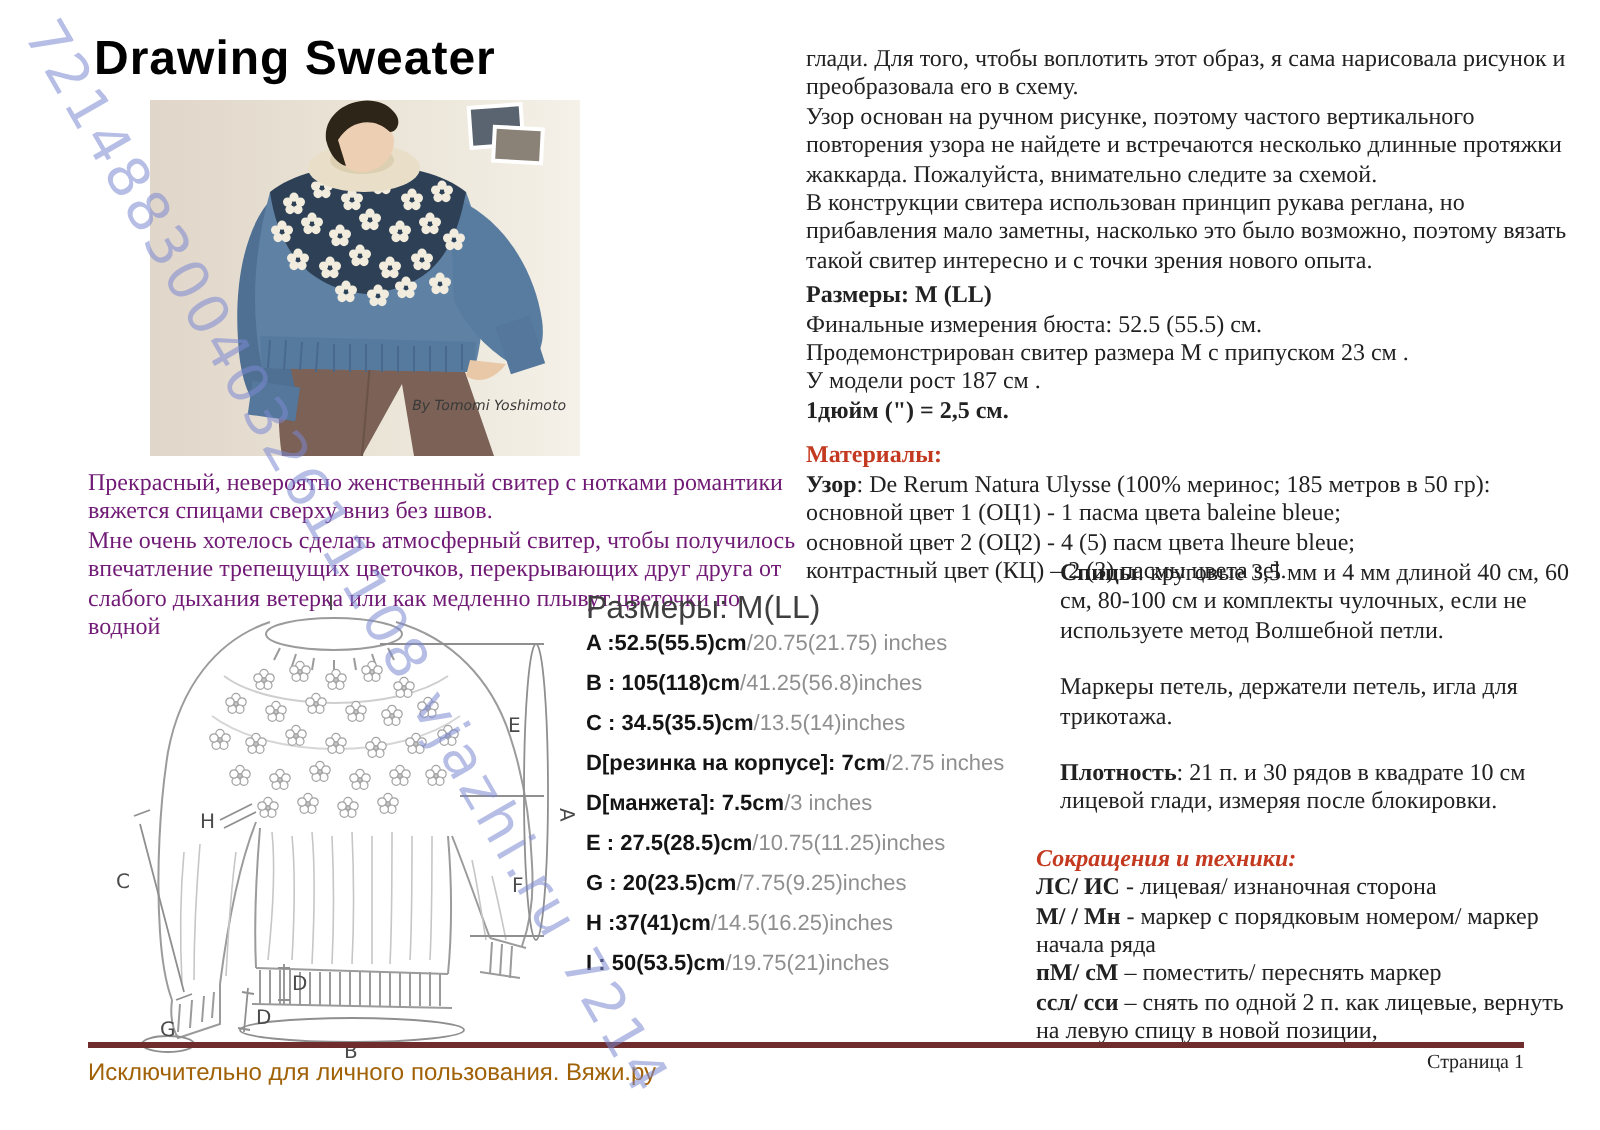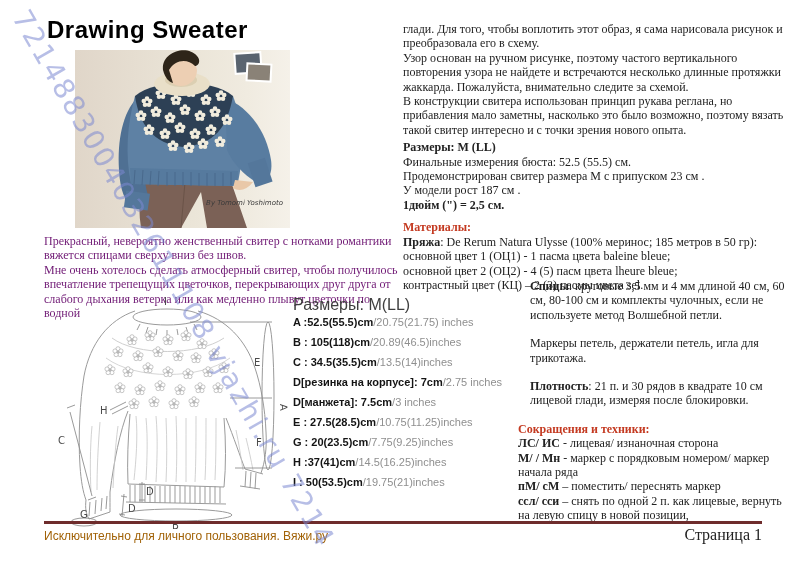--- a/index.html
+++ b/index.html
@@ -29,21 +29,21 @@
   .bold{font-weight:bold;}
   .red-heading{color:#c43a21;font-weight:bold;margin-top:8px;}
   .mat-line{margin:0;}
   
   .needles{left:518px;top:279px;width:272px;font-size:12px;line-height:14.4px;color:#222;}
   .needles .p{margin:0 0 14px 12px;}
   .abbr-item{margin:0;}
   
   .rule{left:44px;top:521px;width:718px;height:3px;background:#6e2c2c;}
   .footer-left{left:44px;top:529px;font-family:Liberation Sans, sans-serif;font-size:12px;color:#a16207;}
-  .footer-right{left:620px;top:526px;width:142px;text-align:right;font-size:16px;color:#222;}
+  .footer-right{left:620px;top:526px;width:142px;text-align:right;font-size:10px;color:#222;}
   svg text{font-family:"DejaVu Sans",sans-serif;}
 </style>
 </head>
 <body>
 
 <div class="page">
 
   <div class="watermark">7214883004032611108 vjazhi.ru 7214</div>
 
   <div class="abs title">Drawing Sweater</div>
@@ -220,21 +220,21 @@
       <text x="60" y="118">H</text>
       <text x="106" y="199">D</text>
       <text x="88" y="216">D</text>
       <text x="40" y="222">G</text>
     </g>
   </svg>
 
   <div class="abs meas">
     <div class="hdr">Размеры: M(LL)</div>
     <div class="row"><span class="metric">A :52.5(55.5)cm</span><span class="imperial">/20.75(21.75) inches</span></div>
-    <div class="row"><span class="metric">B : 105(118)cm</span><span class="imperial">/20.89(46.5)inches</span></div>
+    <div class="row"><span class="metric">B : 105(118)cm</span><span class="imperial">/41.25(56.8)inches</span></div>
     <div class="row"><span class="metric">C : 34.5(35.5)cm</span><span class="imperial">/13.5(14)inches</span></div>
     <div class="row"><span class="metric">D[резинка на корпусе]: 7cm</span><span class="imperial">/2.75 inches</span></div>
     <div class="row"><span class="metric">D[манжета]: 7.5cm</span><span class="imperial">/3 inches</span></div>
     <div class="row"><span class="metric">E : 27.5(28.5)cm</span><span class="imperial">/10.75(11.25)inches</span></div>
     <div class="row"><span class="metric">G : 20(23.5)cm</span><span class="imperial">/7.75(9.25)inches</span></div>
     <div class="row"><span class="metric">H :37(41)cm</span><span class="imperial">/14.5(16.25)inches</span></div>
     <div class="row"><span class="metric">I : 50(53.5)cm</span><span class="imperial">/19.75(21)inches</span></div>
   </div>
 
   <div class="abs rightcol">
@@ -242,31 +242,31 @@
     <div class="para">Узор основан на ручном рисунке, поэтому частого вертикального повторения узора не найдете и встречаются несколько длинные протяжки жаккарда. Пожалуйста, внимательно следите за схемой.</div>
     <div class="para">В конструкции свитера использован принцип рукава реглана, но прибавления мало заметны, насколько это было возможно, поэтому вязать такой свитер интересно и  с точки зрения нового опыта.</div>
 
     <div class="sizes-heading">Размеры: M (LL)</div>
     <div>Финальные измерения  бюста:  52.5 (55.5) см.</div>
     <div>Продемонстрирован свитер размера М с припуском 23 см .</div>
     <div>У модели рост 187  см .</div>
     <div class="bold">1дюйм (") = 2,5 см.</div>
 
     <div class="red-heading">Материалы:</div>
-    <div class="mat-line"><span class="bold">Пряжа</span><span>: De Rerum Natura Ulysse  (100% меринос;  185 метров в 50 гр):</span></div>
+    <div class="mat-line"><span class="bold">Узор</span><span>: De Rerum Natura Ulysse  (100% меринос;  185 метров в 50 гр):</span></div>
     <div class="mat-line">основной цвет 1 (ОЦ1) -  1 пасма цвета baleine bleue;</div>
     <div class="mat-line">основной цвет 2 (ОЦ2) -  4 (5) пасм цвета lheure bleue;</div>
     <div class="mat-line">контрастный цвет (КЦ) – 2 (3) пасмы цвета sel.</div>
   </div>
 
   <div class="abs needles">
     <div class="p"><span class="bold">Спицы</span><span>: круговые 3,5 мм и 4 мм длиной 40 см, 60 см, 80-100 см и комплекты чулочных, если не используете метод Волшебной петли.</span></div>
     <div class="p">Маркеры петель, держатели петель,  игла для трикотажа.</div>
     <div class="p"><span class="bold">Плотность</span><span>:  21 п. и 30 рядов в квадрате 10 см лицевой глади, измеряя после блокировки.</span></div>
-    <div class="red-heading" style="margin-top:0;">Сокращения и техники:</div>
+    <div class="red-heading" style="margin-top:0;font-style:italic;">Сокращения и техники:</div>
     <div class="abbr-item"><span class="bold">ЛС/ ИС</span><span>  - лицевая/ изнаночная сторона</span></div>
     <div class="abbr-item"><span class="bold">М/ / Мн</span><span>  - маркер с порядковым номером/ маркер начала ряда</span></div>
     <div class="abbr-item"><span class="bold">пМ/ сМ</span><span> – поместить/ переснять маркер</span></div>
     <div class="abbr-item"><span class="bold">ссл/ сси</span><span> – снять по одной 2 п. как лицевые, вернуть на левую спицу в новой позиции,</span></div>
   </div>
 
   <div class="abs rule"></div>
   <div class="abs footer-left">Исключительно для личного пользования. Вяжи.ру</div>
   <div class="abs footer-right">Страница 1</div>
 

